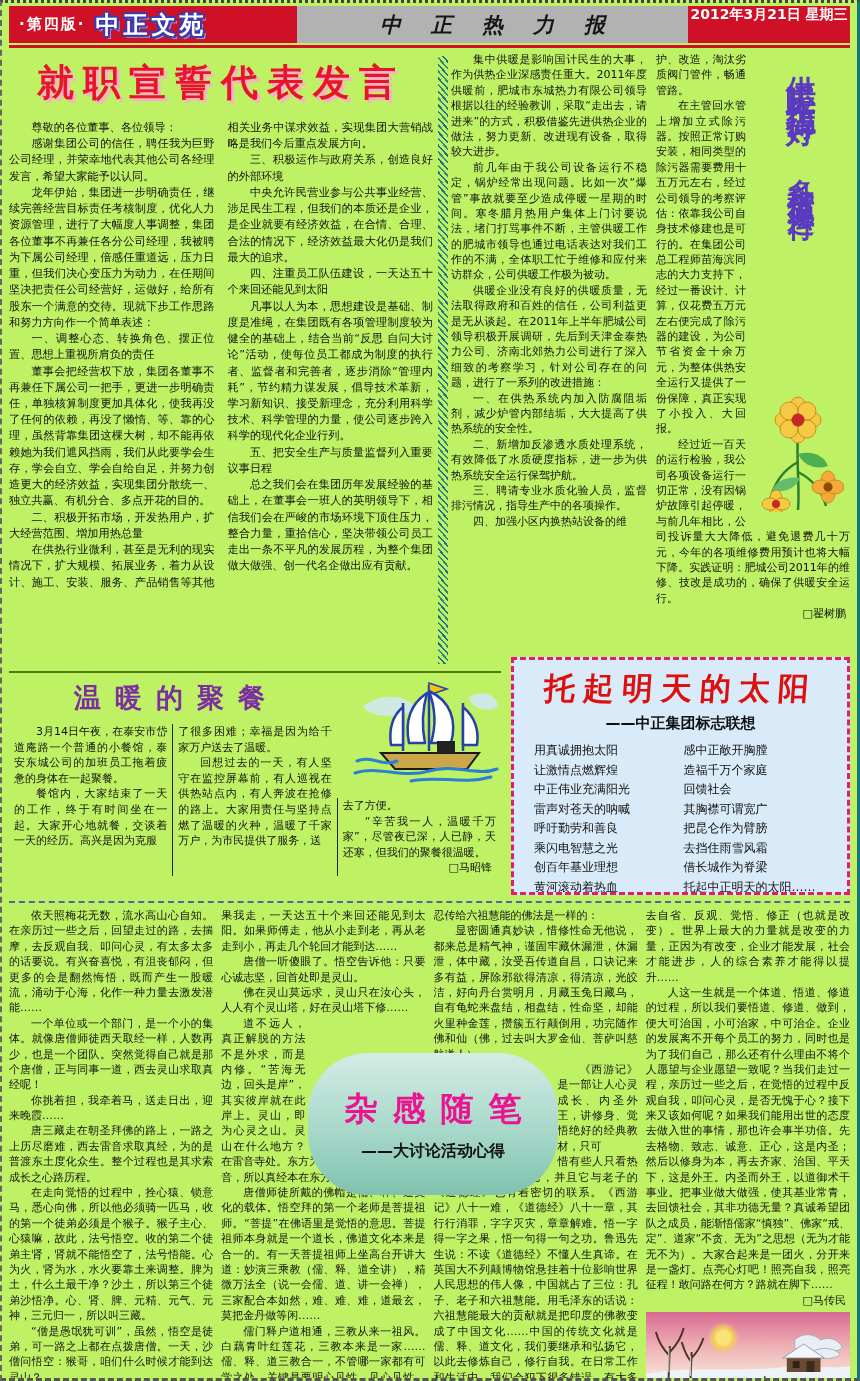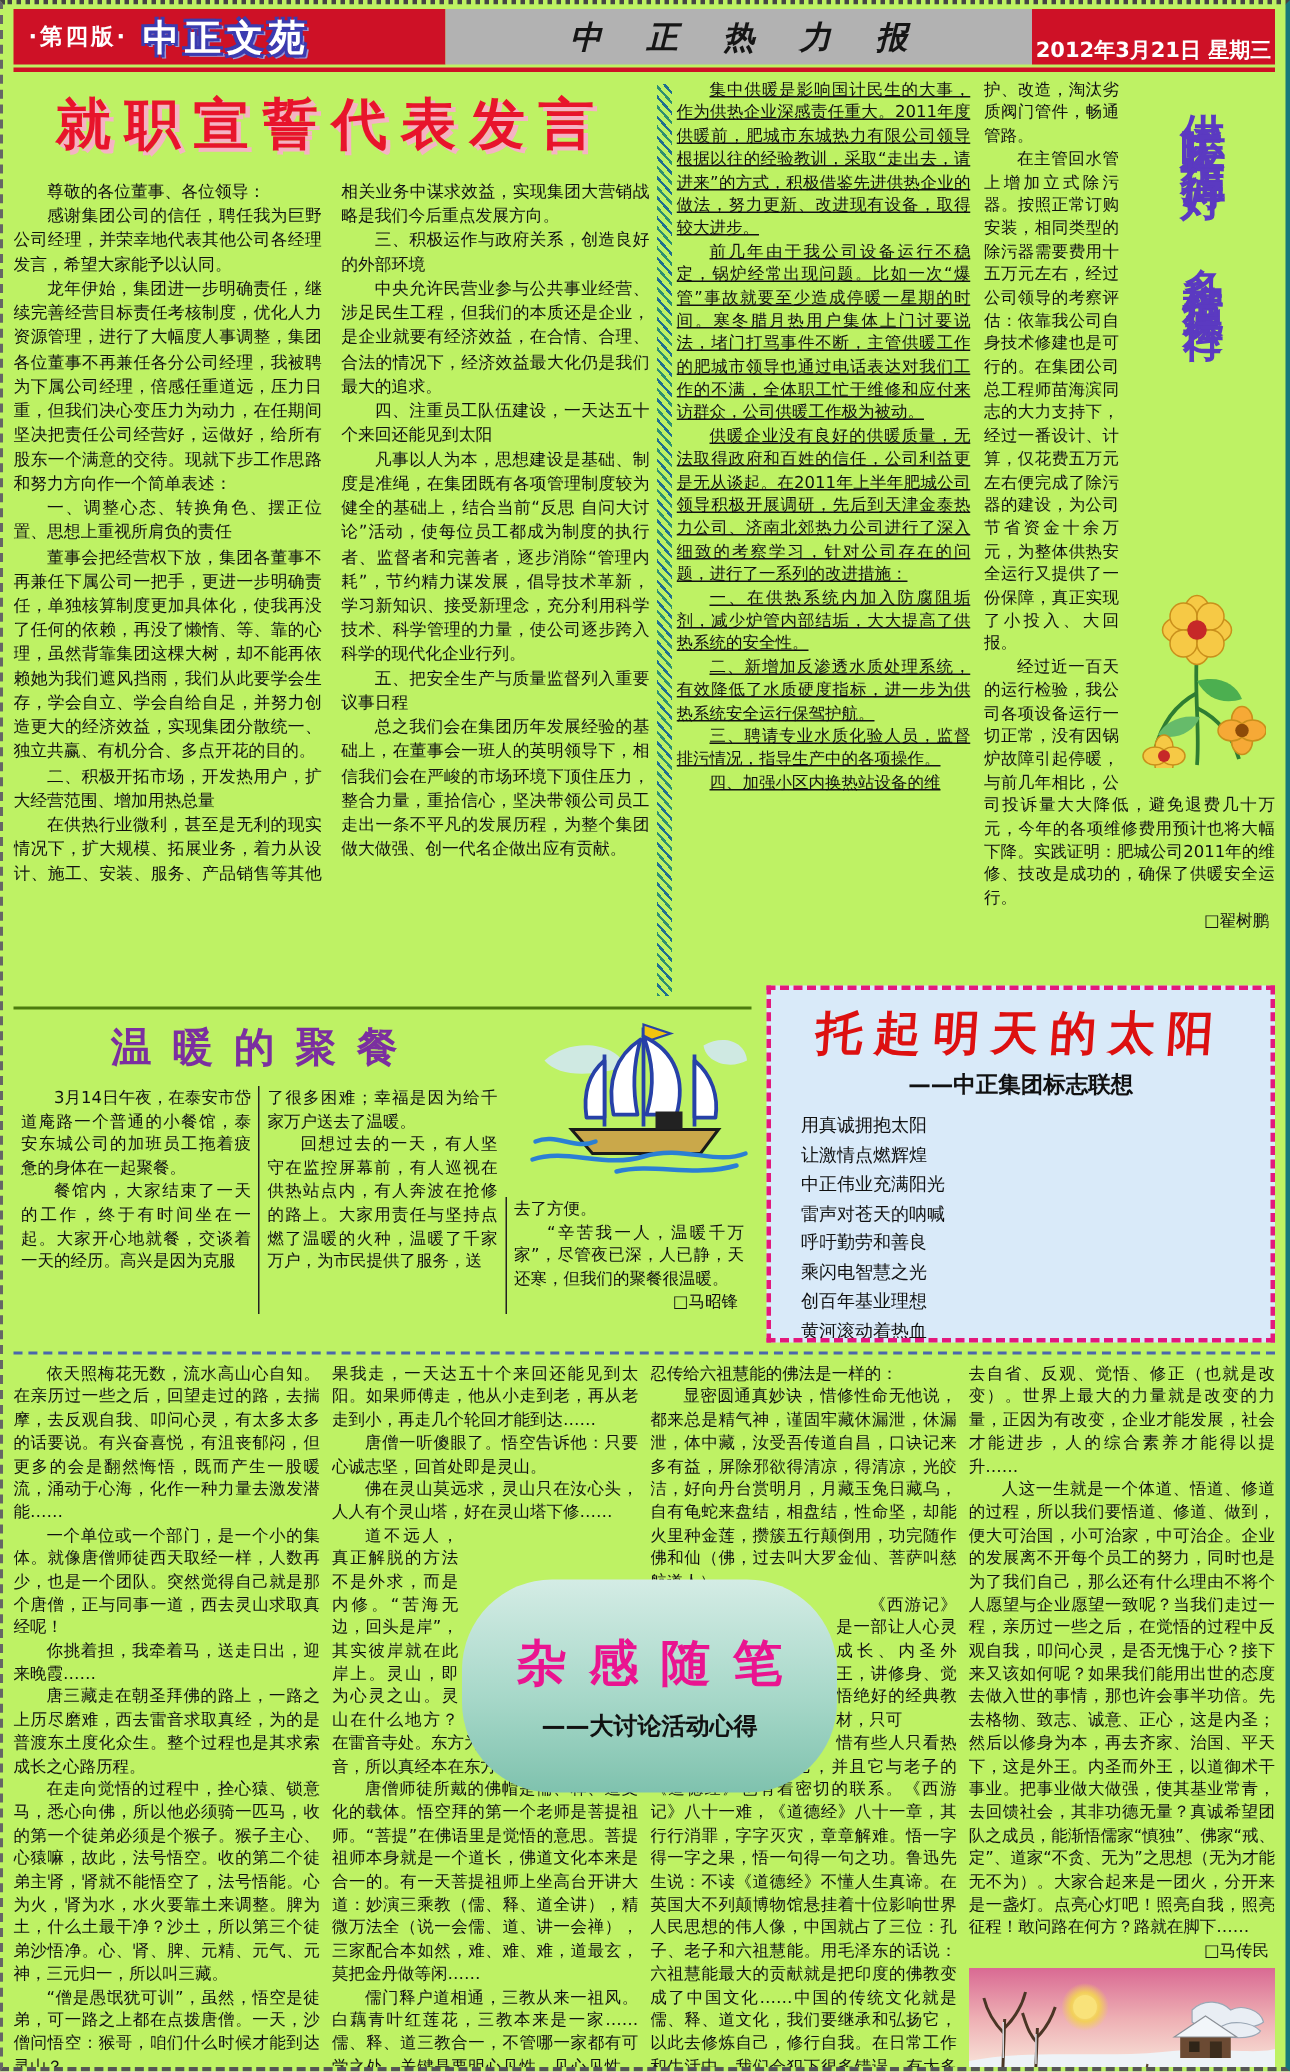--- a/index.html
+++ b/index.html
@@ -13,37 +13,37 @@
   }
   
   .header{display:flex;height:37px;align-items:stretch;}
   .hd-left{background:#ce1126;color:#fff;display:flex;align-items:center;padding:0 10px;gap:10px;width:288px;box-sizing:border-box;}
   .hd-edition{font-size:15px;font-weight:bold;letter-spacing:2px;white-space:nowrap;}
   .hd-section{font-size:24px;font-weight:bold;letter-spacing:4px;white-space:nowrap;
     color:#fff;text-shadow:-2px -2px 0 #3b3bb0,2px -2px 0 #3b3bb0,-2px 2px 0 #3b3bb0,2px 2px 0 #3b3bb0,3px 3px 0 #9a9ad6;}
   .hd-center{flex:1;background:#b2b2b2;display:flex;align-items:center;justify-content:center;}
   .hd-masthead{font-family:"DejaVu Serif","Liberation Serif",serif;font-weight:bold;font-style:italic;
     font-size:21px;letter-spacing:30px;color:#151515;text-indent:30px;}
-  .hd-right{background:#ce1126;color:#fff;display:flex;align-items:flex-end;justify-content:center;
+  .hd-right{background:#ce1126;color:#fff;display:flex;align-items:flex-start;justify-content:center;
     width:162px;font-size:14px;font-weight:bold;white-space:nowrap;}
   .hd-rule{height:3px;background:#ce1126;margin-top:2px;}
   
   p{margin:0;text-indent:2em;text-align:justify;}
   .paras p{margin:0;}
   .cont > p:first-child{text-indent:0;}
   
   .row1{display:flex;margin-top:4px;height:612px;overflow:hidden;}
   .speech{width:424px;flex:none;}
   .speech-title{color:#e8142b;font-weight:bold;font-size:37px;letter-spacing:9px;text-align:center;
     text-shadow:3px 3px 0 #f5b3c4;margin:6px 0 12px 0;white-space:nowrap;}
   .speech-cols{column-count:2;column-gap:13px;height:530px;overflow:hidden;font-size:11.2px;line-height:1.45;}
   .zigzag{width:10px;flex:none;margin:4px 3px 0 5px;
     background:repeating-linear-gradient(48deg,#2d8f72 0 1.6px,transparent 1.6px 4.4px,#1e6f8f 4.4px 6px,transparent 6px 9px);}
   .heating{flex:1;display:flex;gap:9px;font-size:11px;line-height:1.4;overflow:hidden;}
-  .heating-col1{width:196px;flex:none;overflow:hidden;text-decoration:underline;}
+  .heating-col1{width:196px;flex:none;overflow:hidden;}
   .heating-col2{flex:1;overflow:hidden;}
   .vtitle-float{float:right;width:98px;margin:0 0 4px 6px;display:flex;flex-direction:column;align-items:center;}
   .vtitle{writing-mode:vertical-rl;font-weight:bold;color:#5b3ac1;height:340px;}
   .vt1{font-size:30px;letter-spacing:7px;}
   .vt2{font-size:27px;letter-spacing:6px;padding-top:52px;margin-left:4px;}
   .heating-author,.right-author{text-align:right;text-indent:0;padding-right:4px;}
   
   .row2{display:flex;margin-top:7px;align-items:flex-start;}
   .dinner{width:492px;flex:none;border-top:2px solid #4d7c0f;padding-top:5px;position:relative;box-sizing:border-box;height:222px;overflow:hidden;}
   .dinner-title{color:#7b2fa0;font-weight:bold;font-size:27px;letter-spacing:14px;text-align:center;width:335px;margin:2px 0 8px 0;white-space:nowrap;}
@@ -238,20 +238,33 @@
         <div class="pl">
             <p>用真诚拥抱太阳</p>
             <p>让激情点燃辉煌</p>
             <p>中正伟业充满阳光</p>
             <p>雷声对苍天的呐喊</p>
             <p>呼吁勤劳和善良</p>
             <p>乘闪电智慧之光</p>
             <p>创百年基业理想</p>
             <p>黄河滚动着热血</p>
           </div>
+        <div class="pl">
+          <div>
+              <p>感中正敞开胸膛</p>
+              <p>造福千万个家庭</p>
+              <p>回馈社会</p>
+              <p>其胸襟可谓宽广</p>
+              <p>把昆仑作为臂膀</p>
+              <p>去挡住雨雪风霜</p>
+              <p>借长城作为脊梁</p>
+              <p>托起中正明天的太阳……</p>
+            </div>
+
+        </div>
       </div>
     </div>
   </div>
 
   <div class="essay">
 
     <div class="essay-box">
       <div class="essay-box-title">杂感随笔</div>
       <div class="essay-box-sub">——大讨论活动心得</div>
     </div>

